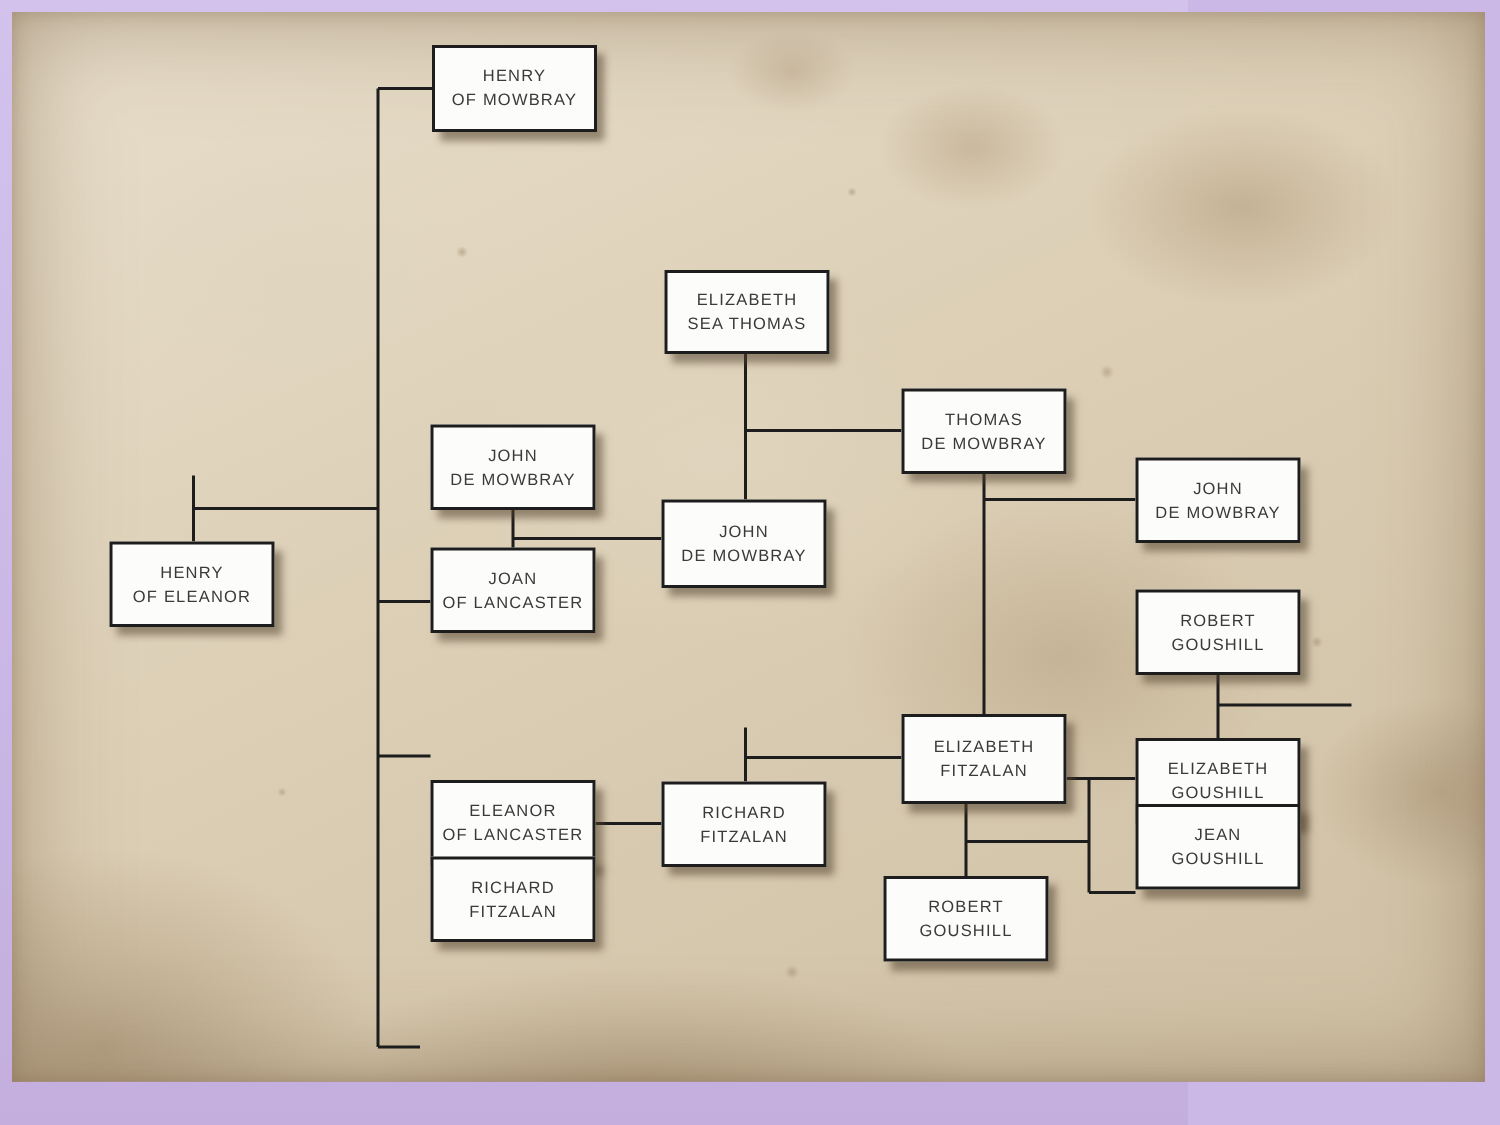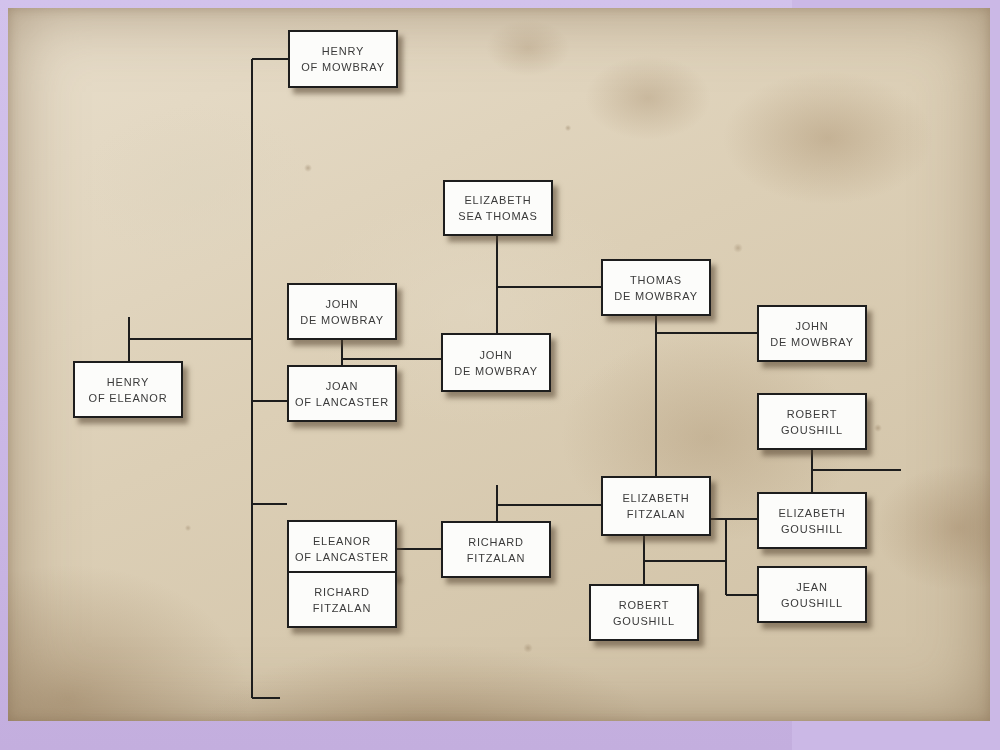--- a/index.html
+++ b/index.html
@@ -124,21 +124,21 @@
           <div class="person-name-line">FITZALAN</div>
         </div>
         <div class="person-box" style="left: 749px; top: 484px; width: 110px; height: 57px;">
           <div class="person-name-line">ELIZABETH</div>
           <div class="person-name-line">GOUSHILL</div>
         </div>
         <div class="person-box" style="left: 433px; top: 513px; width: 110px; height: 57px;">
           <div class="person-name-line">RICHARD</div>
           <div class="person-name-line">FITZALAN</div>
         </div>
-        <div class="person-box" style="left: 749px; top: 558px; width: 110px; height: 57px;">
+        <div class="person-box" style="left: 749px; top: 528px; width: 110px; height: 57px;">
           <div class="person-name-line">JEAN</div>
           <div class="person-name-line">GOUSHILL</div>
         </div>
         <div class="person-box" style="left: 279px; top: 563px; width: 110px; height: 57px;">
           <div class="person-name-line">RICHARD</div>
           <div class="person-name-line">FITZALAN</div>
         </div>
         <div class="person-box" style="left: 581px; top: 576px; width: 110px; height: 57px;">
           <div class="person-name-line">ROBERT</div>
           <div class="person-name-line">GOUSHILL</div>

